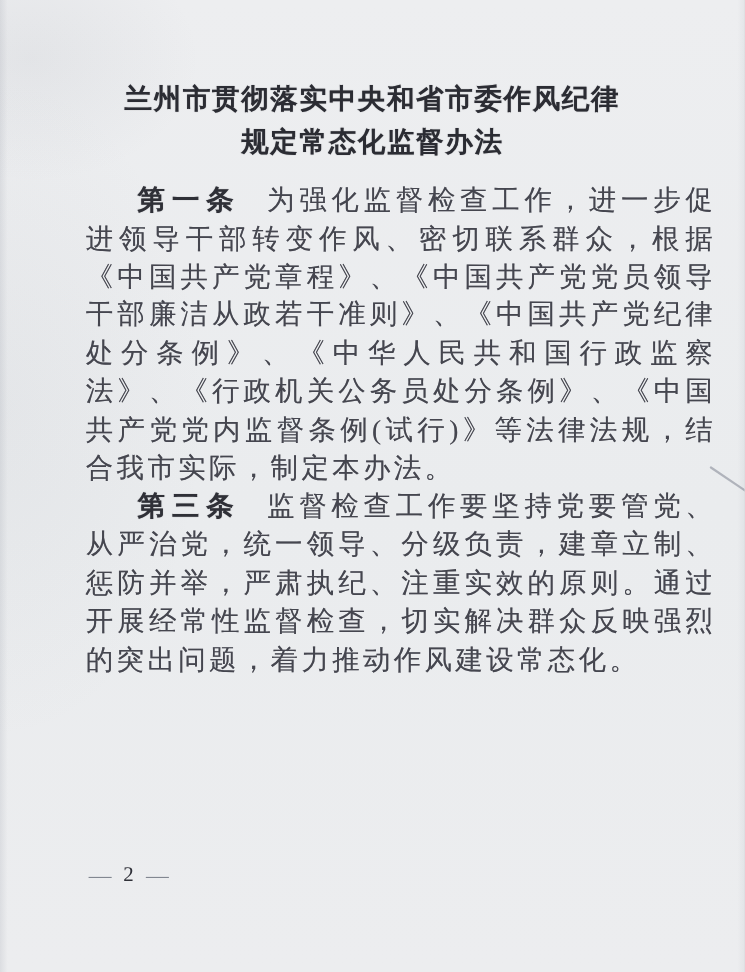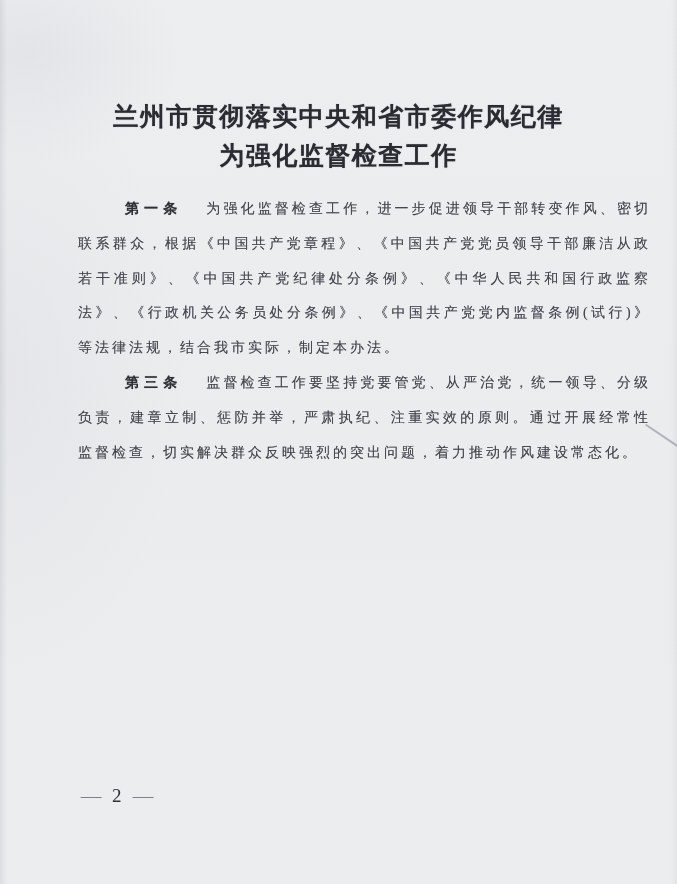--- a/index.html
+++ b/index.html
@@ -15,34 +15,34 @@
     font-family: "Liberation Serif", "DejaVu Serif", serif;
     background:
       radial-gradient(220px 160px at 4% 6%, rgba(138,143,154,0.10), transparent 70%),
       radial-gradient(260px 420px at 0% 42%, rgba(138,143,154,0.07), transparent 72%),
       linear-gradient(90deg, rgba(120,126,140,0.14) 0px, rgba(120,126,140,0.0) 7px),
       linear-gradient(90deg, rgba(120,126,140,0.0) 99%, rgba(120,126,140,0.08) 100%),
       linear-gradient(180deg, #edeef0 0%, #eaecee 52%, #ecedef 100%);
   }
   .doc-title {
     margin: 0;
-    padding-top: 97px;
+    padding-top: 71px;
     text-align: center;
     font-size: 25px;
     line-height: 39px;
     font-weight: 700;
     letter-spacing: 1.5px;
     color: #2b2c33;
     text-shadow: 0 0 0.8px rgba(43,44,51,0.55);
   }
   .doc-title .t-line { display: block; }
   .doc-body {
     margin: 17px 0 0 78px;
     width: 573px;
-    font-size: 14px;
+    font-size: 25px;
     line-height: 34.8px;
     letter-spacing: 3px;
     color: #45464f;
     text-align: justify;
     text-justify: inter-ideograph;
     text-shadow: 0 0 0.6px rgba(69,70,79,0.5);
   }
   .article {
     margin: 0;
     text-indent: 47px;
@@ -80,21 +80,21 @@
     transform: rotate(34deg);
   }
 </style>
 </head>
 <body>
 
 <div class="page">
 
   <h1 class="doc-title">
     <span class="t-line">兰州市贯彻落实中央和省市委作风纪律</span>
-    <span class="t-line">为强化监督检查工作</span>
+    <span class="t-line">规定常态化监督办法</span>
   </h1>
 
   <div class="doc-body">
     <p class="article">
       <strong class="art-label">第一条</strong><span class="art-text">为强化监督检查工作，进一步促进领导干部转变作风、密切联系群众，根据《中国共产党章程》、《中国共产党党员领导干部廉洁从政若干准则》、《中国共产党纪律处分条例》、《中华人民共和国行政监察法》、《行政机关公务员处分条例》、《中国共产党党内监督条例(试行)》等法律法规，结合我市实际，制定本办法。</span>
     </p>
     <p class="article">
       <strong class="art-label">第三条</strong><span class="art-text">监督检查工作要坚持党要管党、从严治党，统一领导、分级负责，建章立制、惩防并举，严肃执纪、注重实效的原则。通过开展经常性监督检查，切实解决群众反映强烈的突出问题，着力推动作风建设常态化。</span>
     </p>
   </div>

